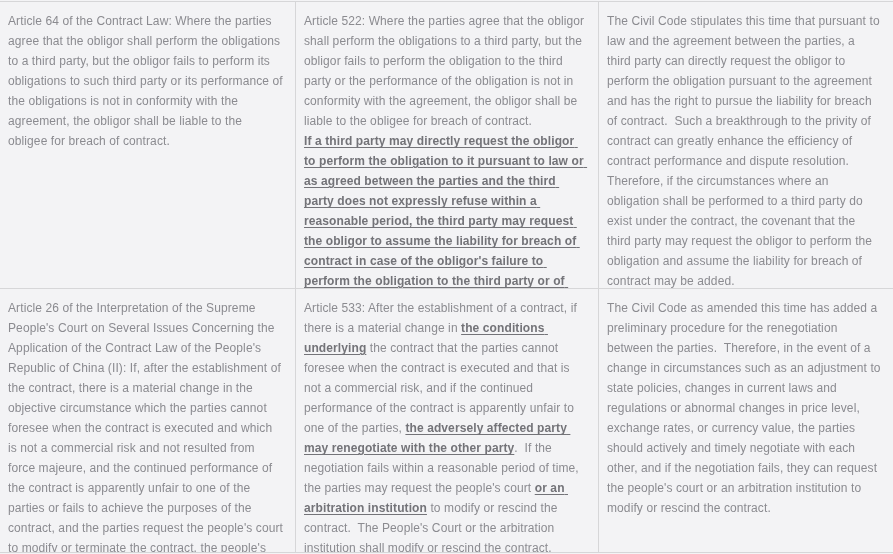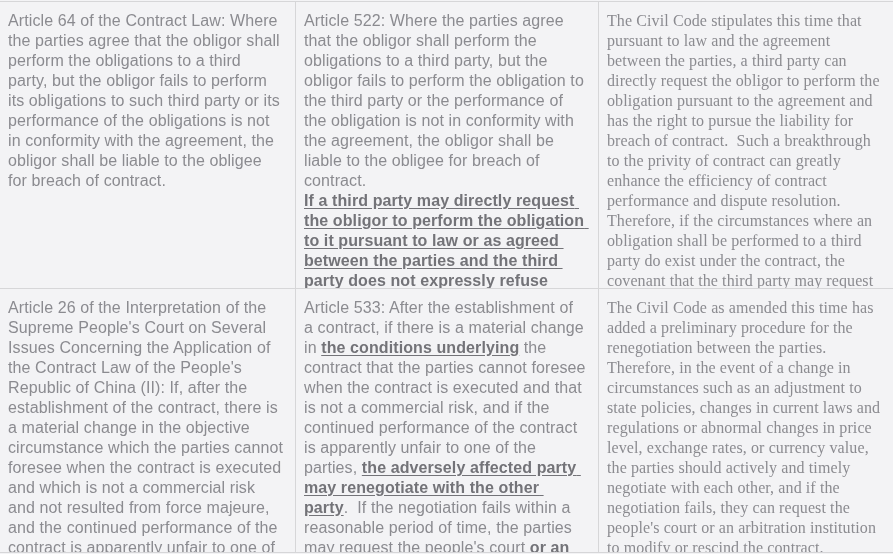--- a/index.html
+++ b/index.html
@@ -23,26 +23,26 @@
     display:grid;
     grid-template-columns:296px 303px 294px;
     grid-template-rows:287px 263px;
     border-top:1px solid var(--border);
     border-bottom:1px solid var(--border);
   }
   .cell{
     border-right:1px solid var(--border);
     padding:9px 12px 22px 8px;
     overflow:hidden;
-    font-size:16px;
+    font-size:12px;
     line-height:20px;
     color:var(--text);
     letter-spacing:0.1px;
   }
-  .cell.last-col{border-right:none;font-family:Liberation Serif, serif;}
+  .cell.last-col{border-right:none;}
   .cell.top-row{border-bottom:1px solid var(--border);}
   .para{
     margin:0;
     white-space:pre-wrap;
   }
   .seg{color:var(--text);}
   .seg.emph{
     color:var(--text-emph);
     font-weight:bold;
     text-decoration:underline;

